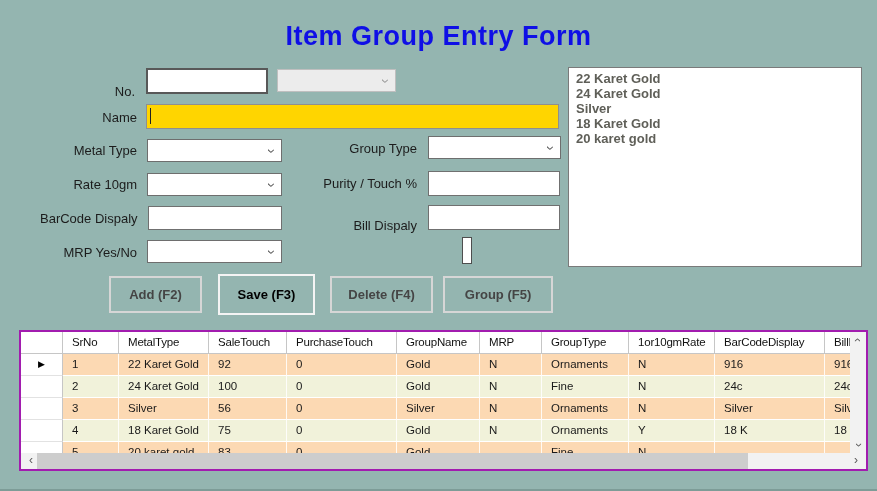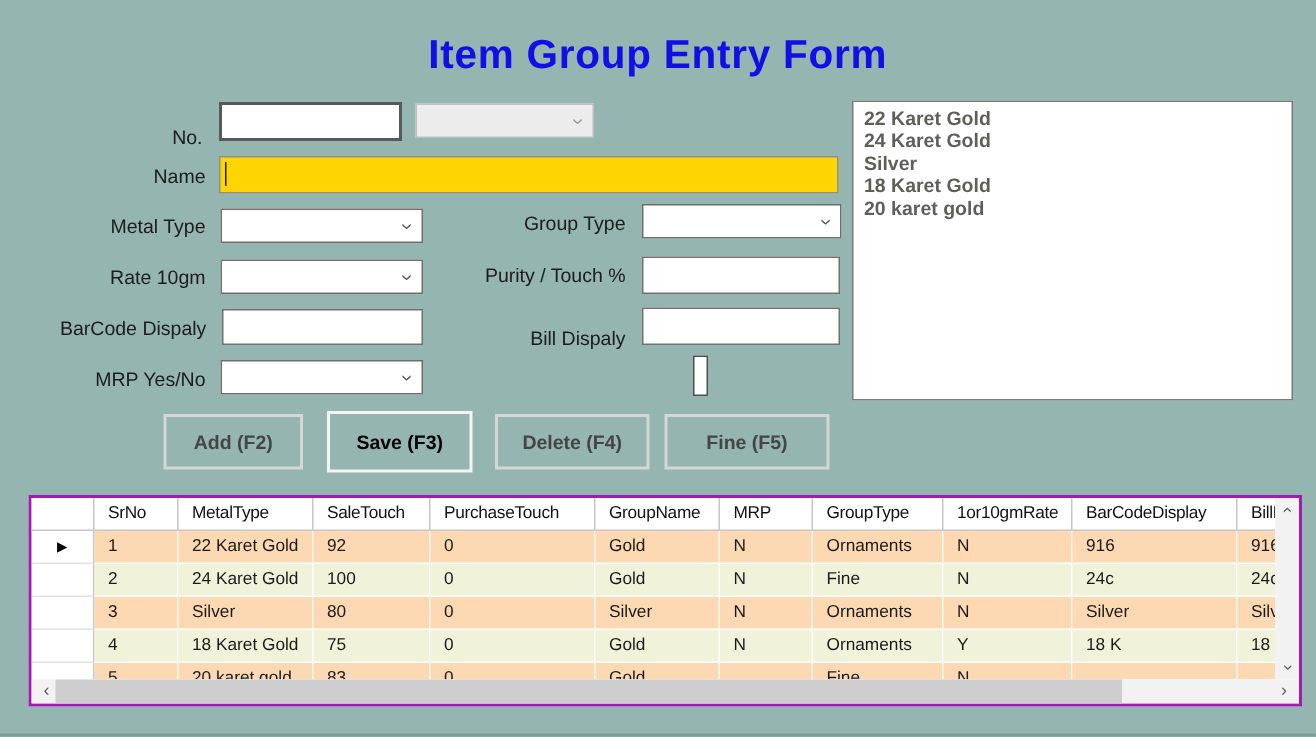--- a/index.html
+++ b/index.html
@@ -125,21 +125,21 @@
       <div class="lb-item">22 Karet Gold</div>
       <div class="lb-item">24 Karet Gold</div>
       <div class="lb-item">Silver</div>
       <div class="lb-item">18 Karet Gold</div>
       <div class="lb-item">20 karet gold</div>
     </div>
 
   <button class="btn btn-add">Add (F2)</button>
   <button class="btn btn-save">Save (F3)</button>
   <button class="btn btn-delete">Delete (F4)</button>
-  <button class="btn btn-edit">Fine (F5)</button>
+  <button class="btn btn-edit">Group (F5)</button>
 
   <div class="grid">
     <div class="g-inner">
       <div class="g-head">
           <div class="h-cell" style="width: 42px;"></div>
           <div class="h-cell" style="width: 56px;">SrNo</div>
           <div class="h-cell" style="width: 90px;">MetalType</div>
           <div class="h-cell" style="width: 78px;">SaleTouch</div>
           <div class="h-cell" style="width: 110px;">PurchaseTouch</div>
           <div class="h-cell" style="width: 83px;">GroupName</div>
@@ -173,21 +173,21 @@
             <div class="g-cell" style="width: 62px;">N</div>
             <div class="g-cell" style="width: 87px;">Fine</div>
             <div class="g-cell" style="width: 86px;">N</div>
             <div class="g-cell" style="width: 110px;">24c</div>
             <div class="g-cell" style="width: 27px;">24c</div>
           </div>
           <div class="g-row row-a">
             <div class="sel-cell"></div>
             <div class="g-cell" style="width: 56px;">3</div>
             <div class="g-cell" style="width: 90px;">Silver</div>
-            <div class="g-cell" style="width: 78px;">80</div>
+            <div class="g-cell" style="width: 78px;">56</div>
             <div class="g-cell" style="width: 110px;">0</div>
             <div class="g-cell" style="width: 83px;">Silver</div>
             <div class="g-cell" style="width: 62px;">N</div>
             <div class="g-cell" style="width: 87px;">Ornaments</div>
             <div class="g-cell" style="width: 86px;">N</div>
             <div class="g-cell" style="width: 110px;">Silver</div>
             <div class="g-cell" style="width: 27px;">Silver</div>
           </div>
           <div class="g-row row-b">
             <div class="sel-cell"></div>

